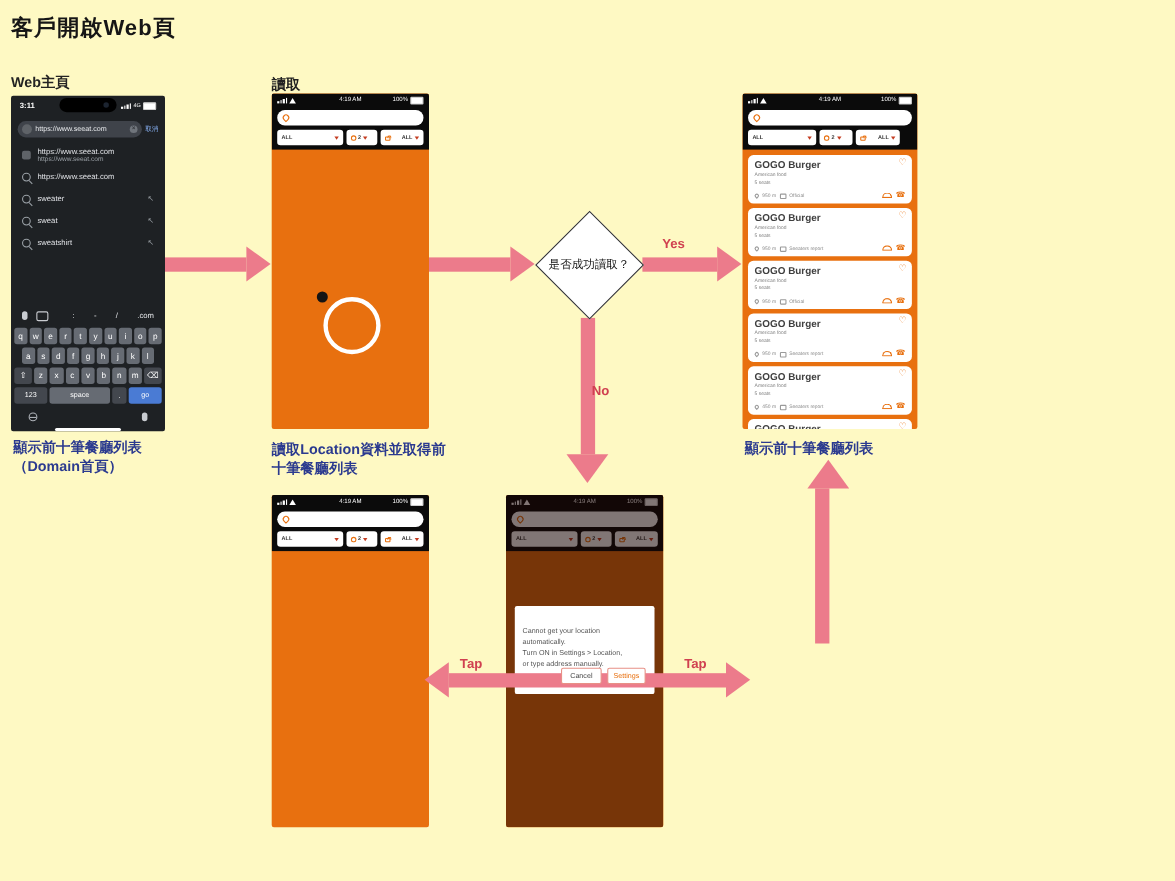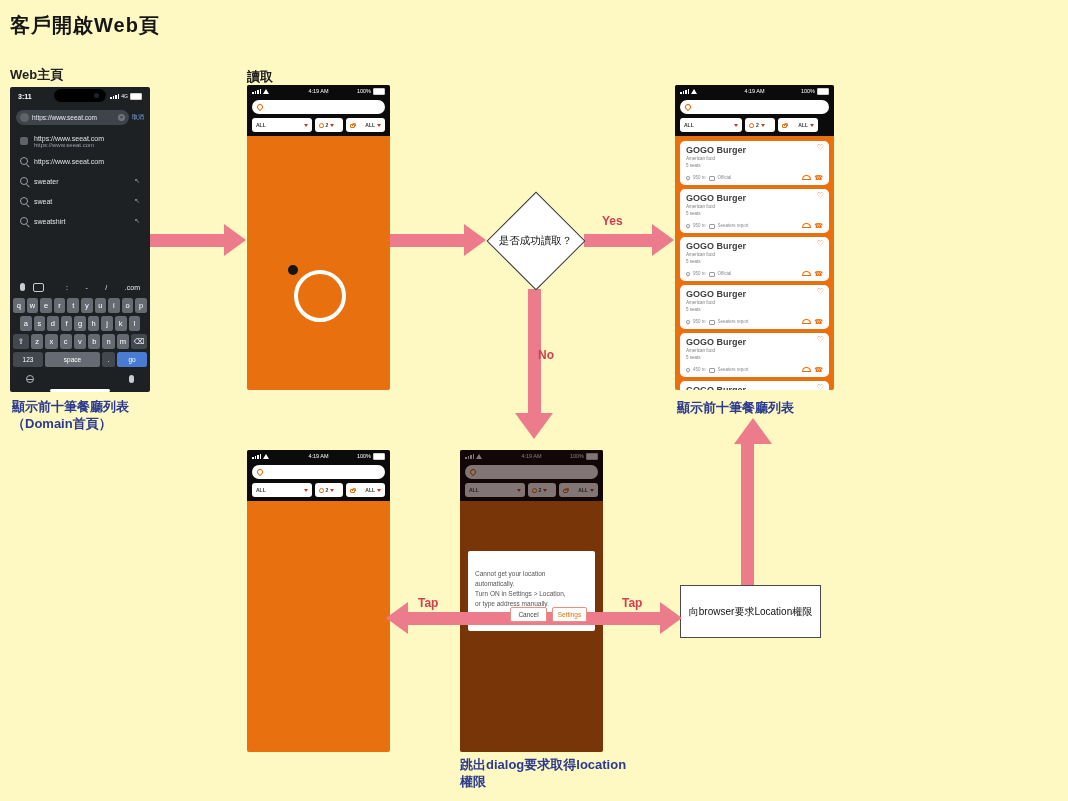--- a/index.html
+++ b/index.html
@@ -152,23 +152,20 @@
   <div class="flbl" style="left:622px;top:596px;">Tap</div>
 
   <div class="sh" style="left:741px;top:444px;width:13px;height:141px;"></div>
   <div class="hd u" style="left:734px;top:418px;"></div>
 
   <div class="abs dia">
     <div class="sq"></div>
     <div class="dtext">是否成功讀取？</div>
   </div>
 
-  <div class="abs reqbox">
-    <span>向browser要求Location權限</span>
-  </div>
 
   <div class="phone dark" style="left:10px;top:87px;width:140px;height:305px;">
     <div class="b-stat">
       <span>3:11</span>
       <span class="island"></span>
       <span class="b-right">
         <span class="bars">
             <i></i>
             <i></i>
             <i></i>
@@ -336,20 +333,22 @@
           <span class="grow" style="text-align:right">ALL</span>
           <span class="caret"></span>
         </span>
       </div>
     </div>
     <div class="pbody">
       <div class="ring"></div>
       <div class="ringdot"></div>
     </div>
   </div>
+  <div class="abs cap" style="left:247px;top:401px;">讀取Location資料並取得前
+十筆餐廳列表</div>
 
   <div class="phone" style="left:675px;top:85px;width:159px;height:305px;">
     <div class="appbar">
       <div class="pstat">
         <span class="statl">
           <span class="bars">
               <i></i>
               <i></i>
               <i></i>
               <i></i>
@@ -563,16 +562,14 @@
     <div class="dim"></div>
     <div class="dlg">
       <span>Cannot get your location
 automatically.
 Turn ON in Settings &gt; Location,
 or type address manually.</span>
     </div>
     <div class="dbtn cancel">Cancel</div>
     <div class="dbtn settings">Settings</div>
   </div>
-  <div class="abs cap" style="left:460px;top:757px;">跳出dialog要求取得location
-權限</div>
 
 </div>
 
 </body></html>

